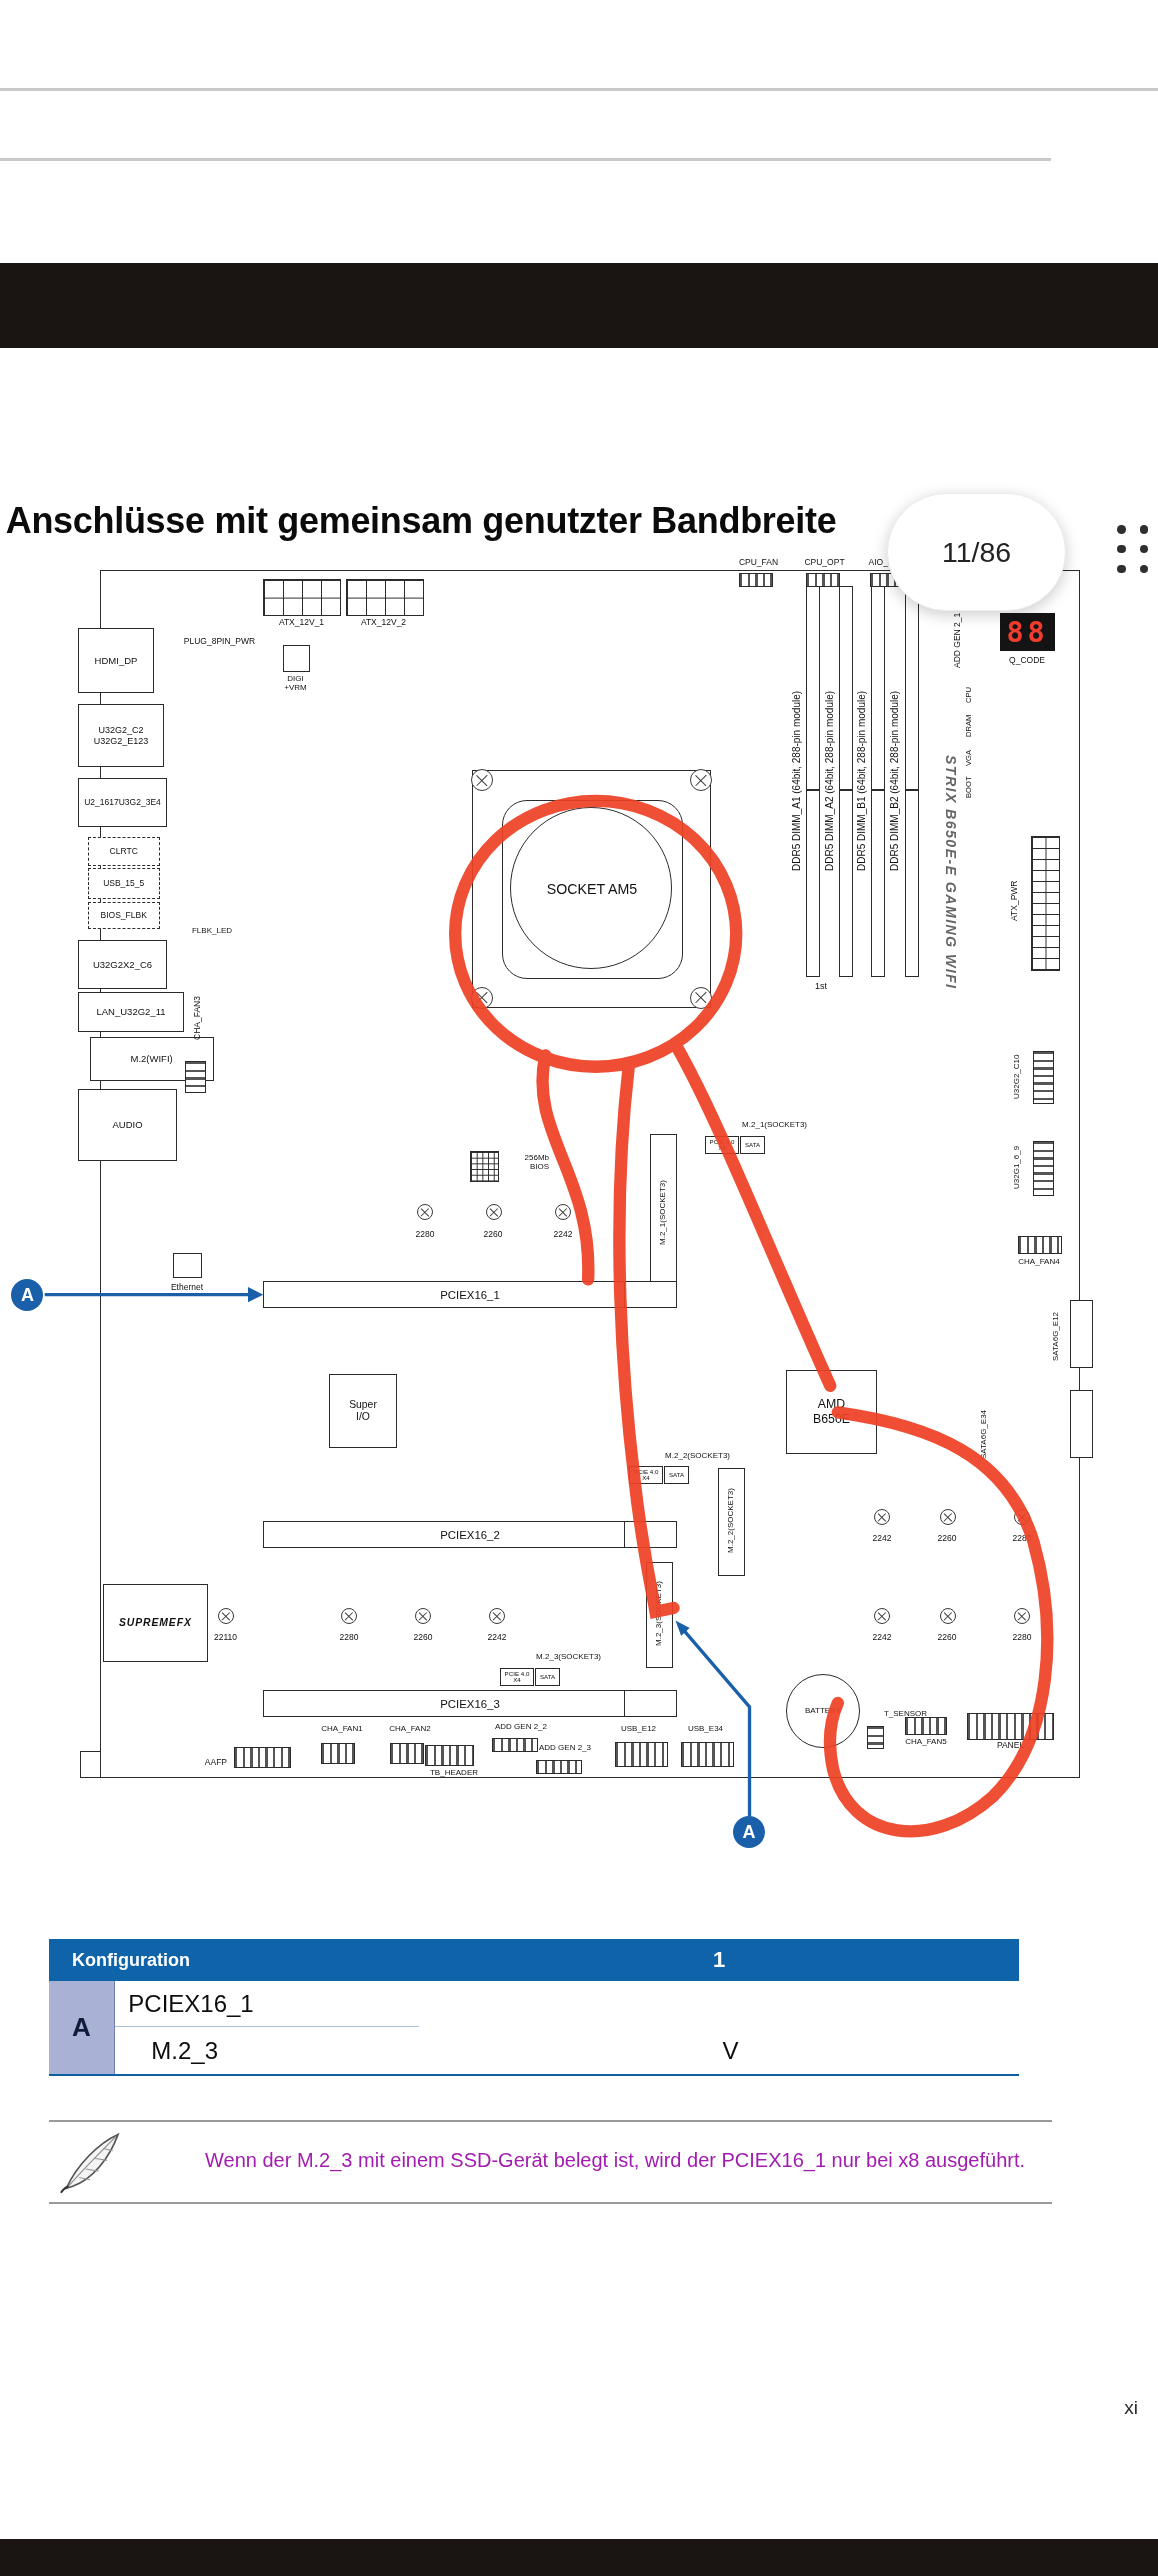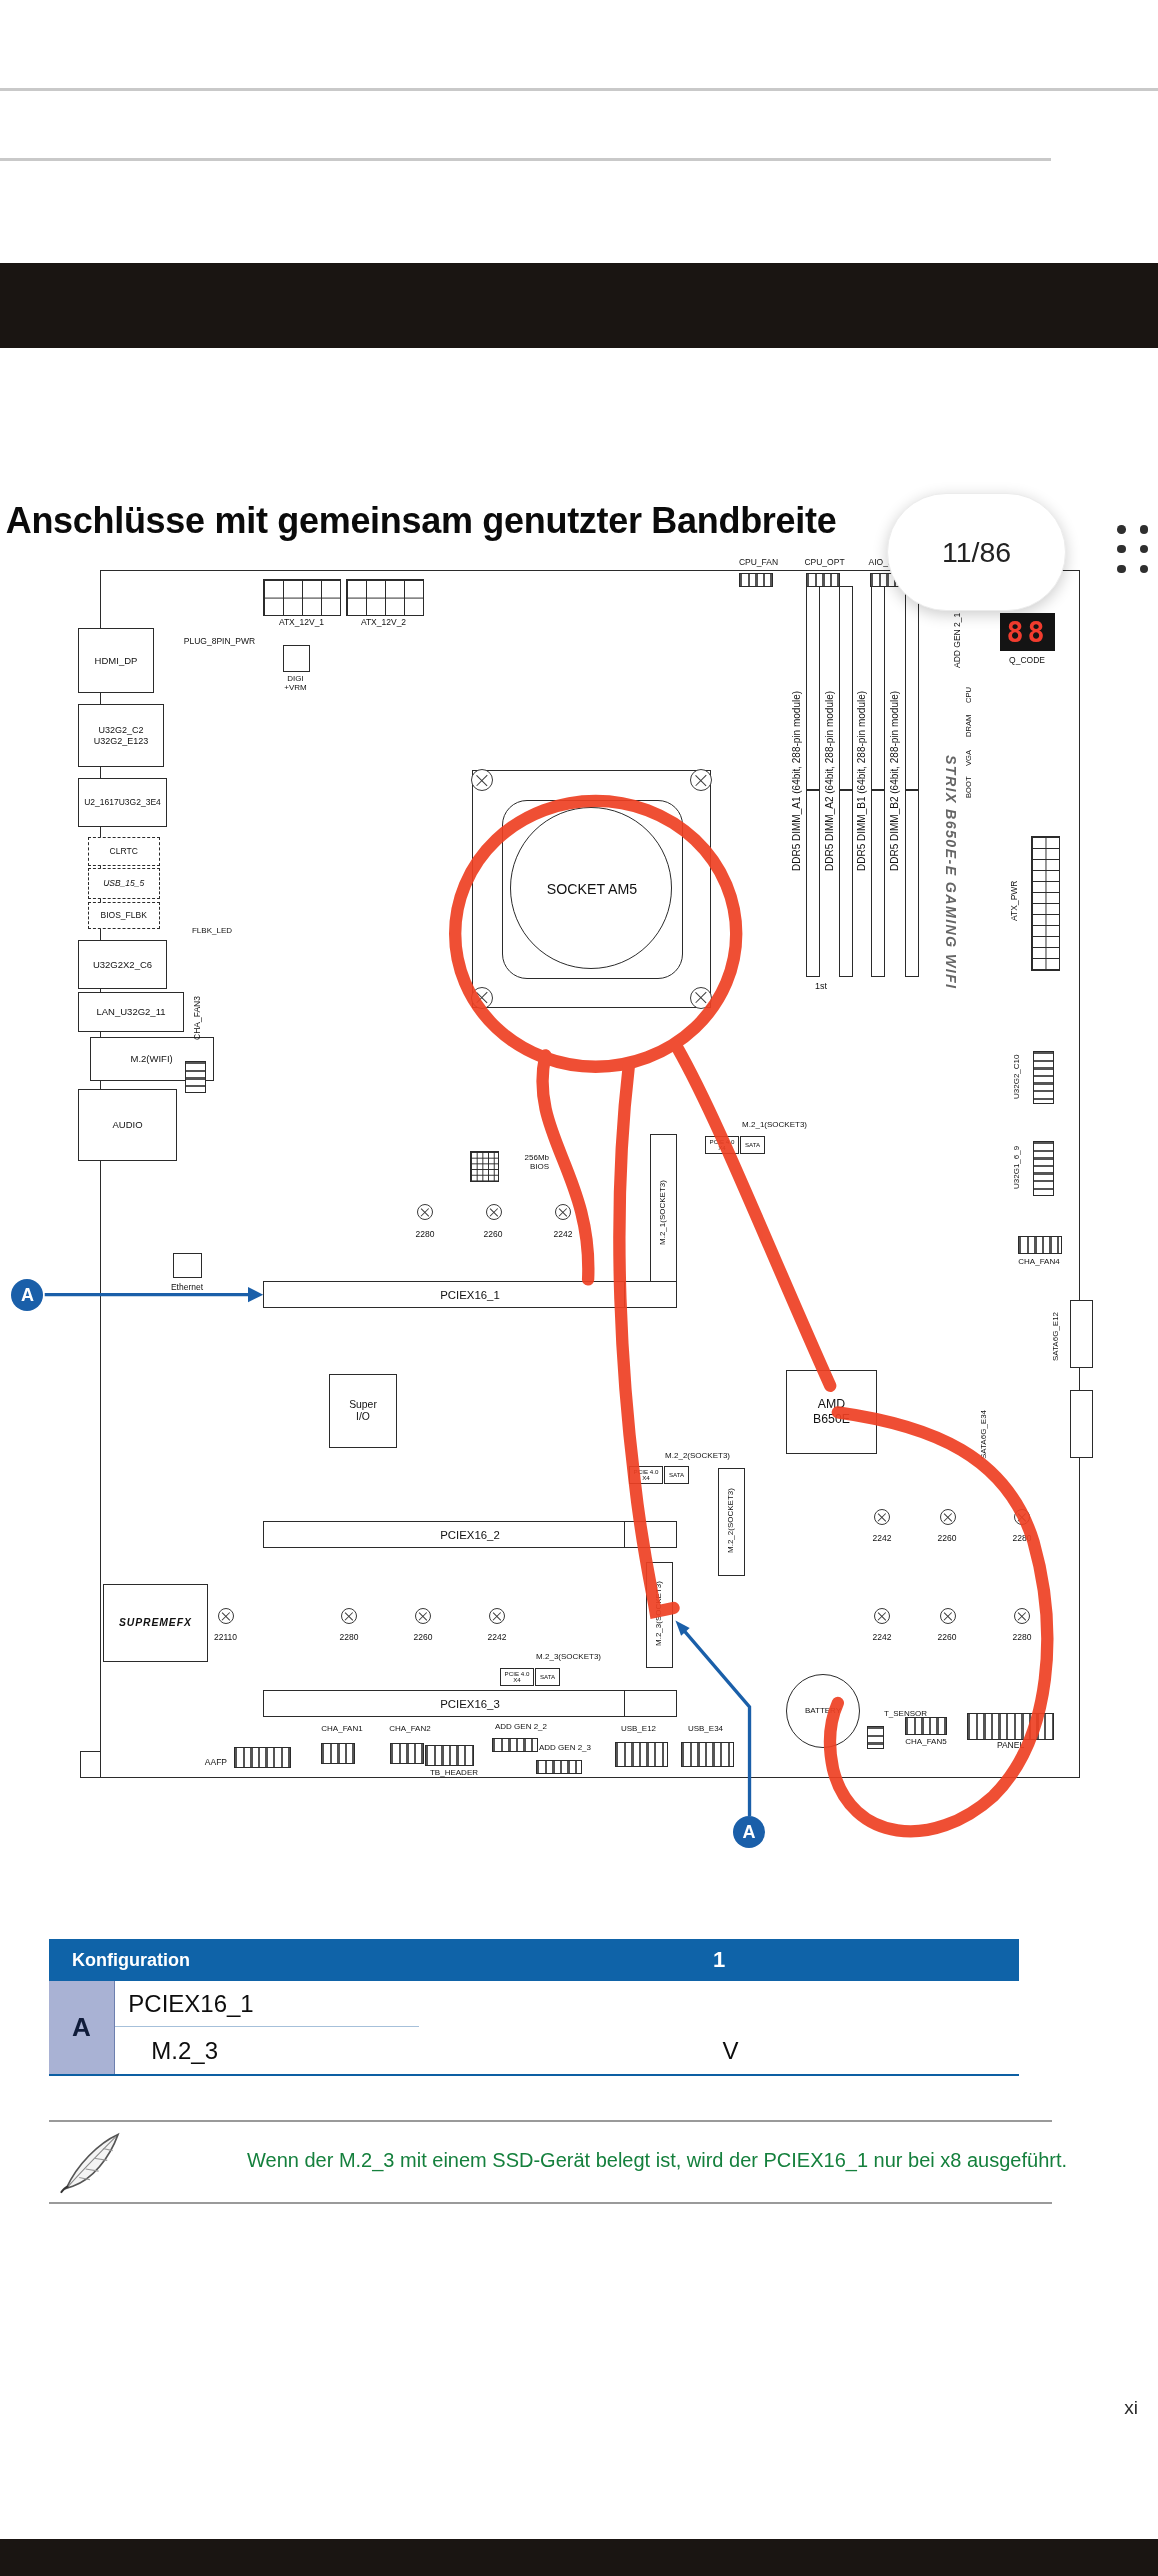--- a/index.html
+++ b/index.html
@@ -97,21 +97,21 @@
             border-right:1.4px solid #6d7fae; }
   .cfg-name { grid-column:2; padding-left:13.3px; display:flex; align-items:center;
               font-size:24px; color:#0d0d0d; background:#fff; }
   .cfg-val { grid-column:3; display:flex; align-items:center; justify-content:center;
              font-size:24px; color:#0d0d0d; background:#fff; }
   .r2 { grid-row:2; border-bottom:0.9px solid #a6c0da; }
   .r3 { grid-row:3;margin-left:23px; }
 
   
   .nrule { position:absolute; left:49px; width:1003px; height:1.9px; background:#9a9a9a; }
-  .note-text { position:absolute; left:205px; top:2149px; width:874px; font-size:20px; color:#15803d;margin-left:42px; }
+  .note-text { position:absolute; left:205px; top:2149px; width:874px; font-size:20px; color:#a21caf; }
   .note-icon { position:absolute; left:49px; top:2128px; }
 </style>
 </head>
 <body>
 
 <div class="screen">
 
   <div class="toprule" style="left:0;top:88px;width:1159px;"></div>
   <div class="toprule" style="left:0;top:158px;width:1051px;"></div>
 
@@ -156,21 +156,21 @@
     <div class="vtx" style="left:861px;top:112px;width:12.3px;height:23px;font-size:7.6px;">CPU</div>
     <div class="vtx" style="left:861px;top:139px;width:12.3px;height:32px;font-size:7.6px;">DRAM</div>
     <div class="vtx" style="left:861px;top:174px;width:12.3px;height:25px;font-size:7.6px;">VGA</div>
     <div class="vtx" style="left:861px;top:201px;width:12.3px;height:30px;font-size:7.6px;">BOOT</div>
 
     <div class="box" style="left:-23px;top:57px;width:74px;height:63px;">HDMI_DP</div>
     <div class="box l9" style="left:-23px;top:133px;width:84px;height:61px;font-size:9px;">U32G2_C2
 U32G2_E123</div>
     <div class="box" style="left:-23px;top:207px;width:87px;height:47px;font-size:8.5px;">U2_1617U3G2_3E4</div>
     <div class="box dash" style="left:-13.3px;top:266px;width:70px;height:26.6px;">CLRTC</div>
-    <div class="box dash" style="left:-13.3px;top:297px;width:70px;height:28.5px;font-style:italic;">USB_15_5</div>
+    <div class="box dash" style="left:-13.3px;top:297px;width:70px;height:28.5px;">USB_15_5</div>
     <div class="box dash" style="left:-13.3px;top:331px;width:70px;height:25px;">BIOS_FLBK</div>
     <div class="lbl ls la" style="left:59px;top:355px;width:72px;">FLBK_LED</div>
     <div class="box" style="left:-23px;top:369px;width:87px;height:47px;">U32G2X2_C6</div>
     <div class="box" style="left:-23px;top:421px;width:104px;height:38px;">LAN_U32G2_11</div>
     <div class="box" style="left:-11.4px;top:466px;width:122px;height:42px;">M.2(WIFI)</div>
     <div class="box" style="left:-23px;top:518px;width:97px;height:70px;">AUDIO</div>
     <div class="vtx" style="left:89px;top:410px;width:14.2px;height:74px;">CHA_FAN3</div>
     <div class="pv" style="left:84px;top:490px;width:19px;height:30px;"></div>
     <div class="box" style="left:72px;top:682px;width:26.6px;height:23px;"></div>
     <div class="lbl l9" style="left:46px;top:712px;width:80px;">Ethernet</div>

